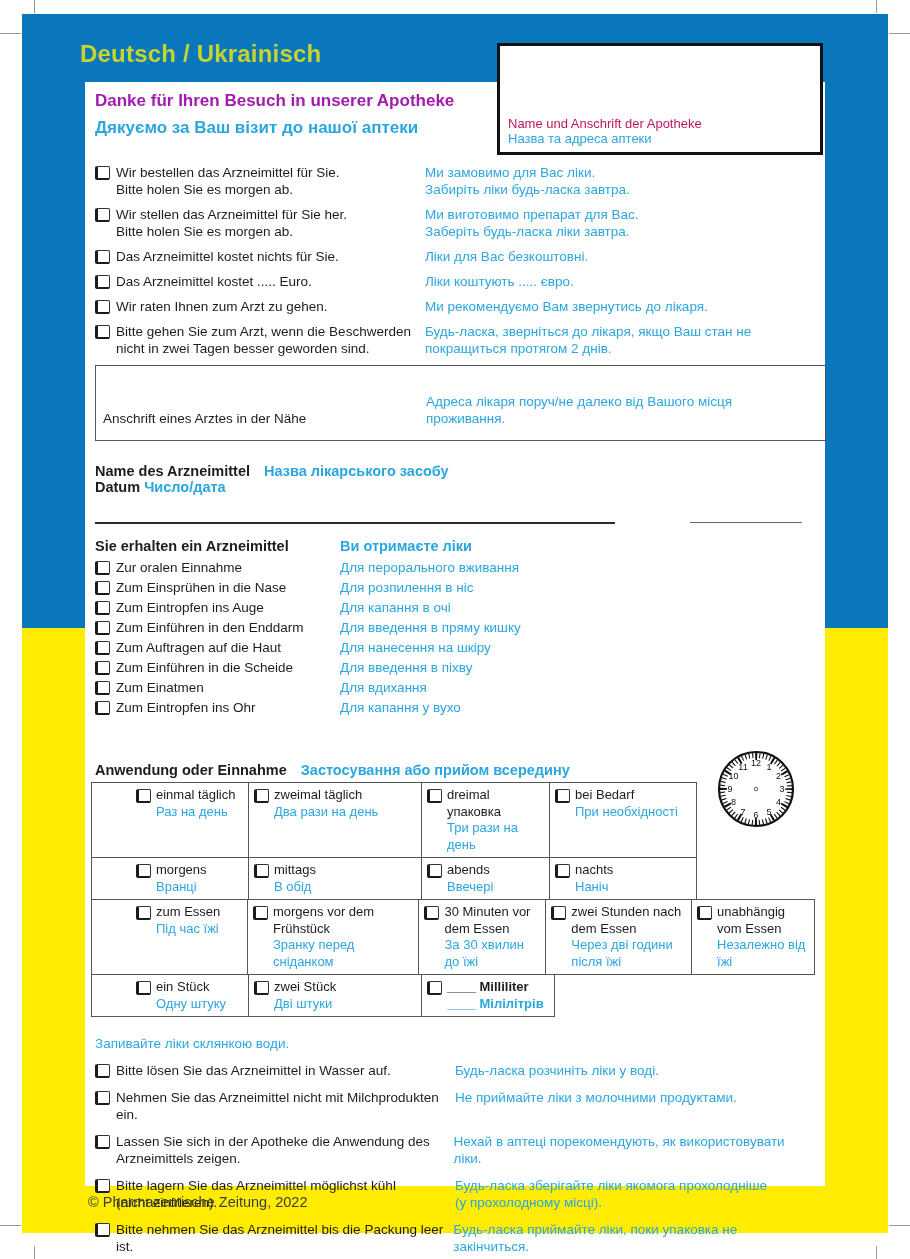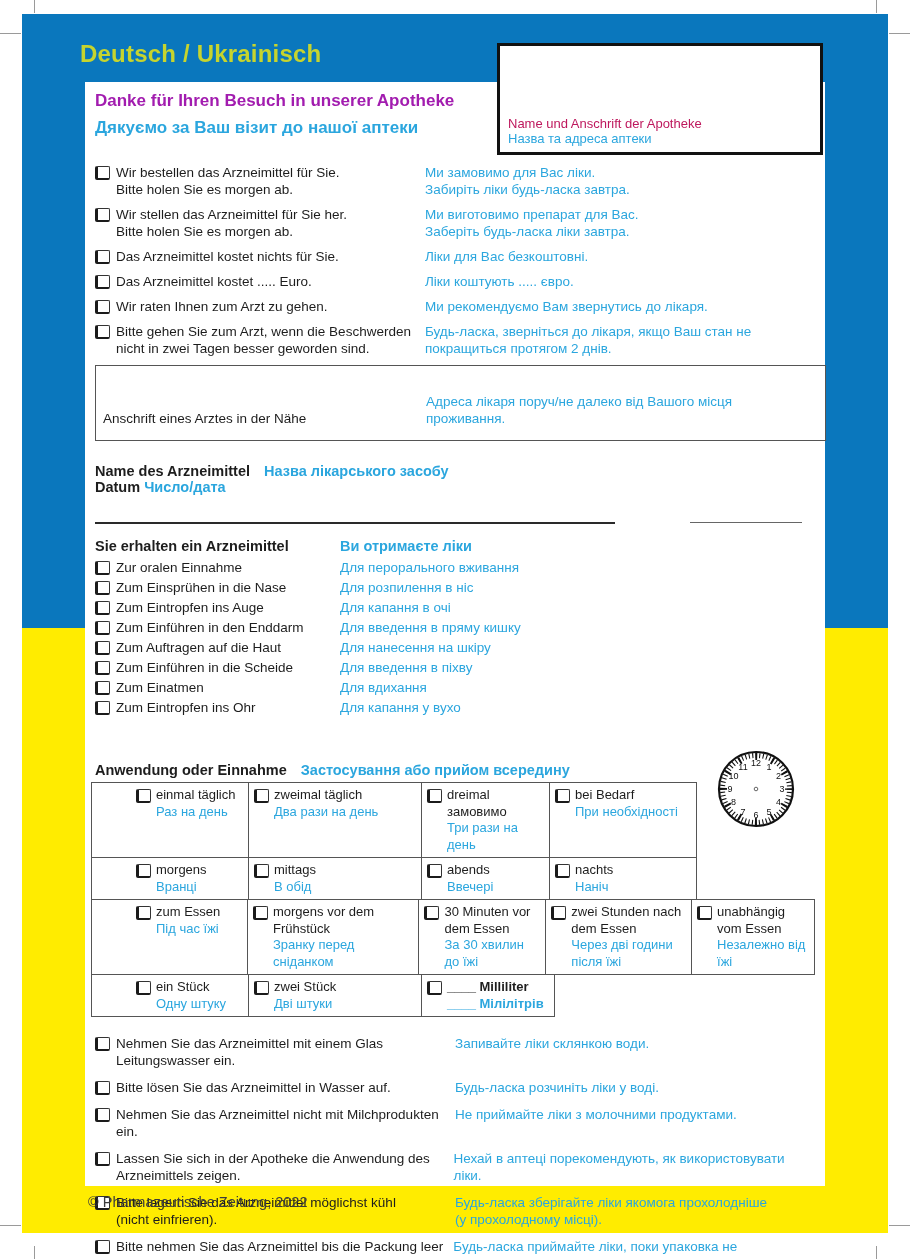--- a/index.html
+++ b/index.html
@@ -236,21 +236,21 @@
         <div class="tcell c2">
             <span class="cb"></span>
           <div class="ctxt">
               <div class="de">zweimal täglich</div>
               <div class="uk">Два рази на день</div>
             </div>
           </div>
         <div class="tcell c3">
             <span class="cb"></span>
           <div class="ctxt">
-              <div class="de">dreimal замовимо</div>
+              <div class="de">dreimal упаковка</div>
               <div class="uk">Три рази на день</div>
             </div>
           </div>
         <div class="tcell c4">
             <span class="cb"></span>
           <div class="ctxt">
               <div class="de">bei Bedarf</div>
               <div class="uk">При необхідності</div>
             </div>
           </div>
@@ -342,25 +342,20 @@
           <div class="ctxt">
               <div class="de">____ Milliliter</div>
               <div class="uk">____ Мілілітрів</div>
             </div>
           </div>
       </div>
     </div>
 
     <div class="instructions">
       <div class="item">
-        <div class="col-de">
-            <span class="cb"></span>
-          <div class="txt de">Nehmen Sie das Arzneimittel mit einem Glas
-Leitungswasser ein.</div>
-          </div>
         <div class="txt uk">Запивайте ліки склянкою води.</div>
       </div>
       <div class="item">
         <div class="col-de">
             <span class="cb"></span>
           <div class="txt de">Bitte lösen Sie das Arzneimittel in Wasser auf.</div>
           </div>
         <div class="txt uk">Будь-ласка розчиніть ліки у воді.</div>
       </div>
       <div class="item">

